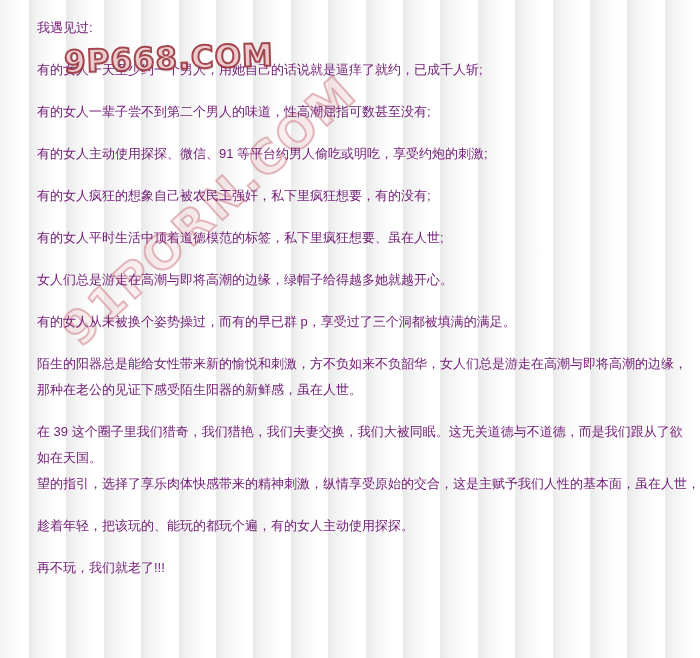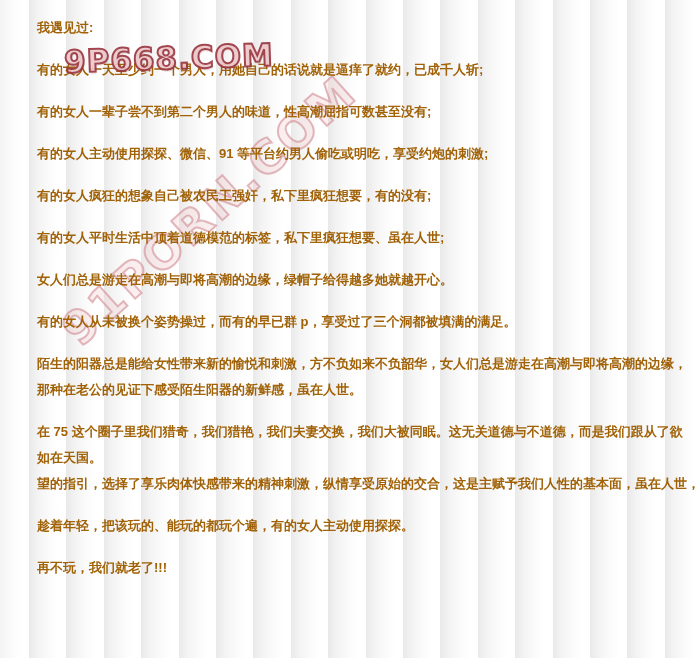--- a/index.html
+++ b/index.html
@@ -26,22 +26,22 @@
     position: absolute;
     left: 37px;
     top: 15px;
     width: 626px;
     z-index: 2;
   }
   .doc p {
     margin: 0 0 16px 0;
     font-size: 13px;
     line-height: 26px;
-    color: #a16207;
-    font-weight: 700;
+    color: #701a75;
+    font-weight: 400;
   }
   .doc .line {
     display: block;
     white-space: nowrap;
   }
 
   .wm-top {
     position: absolute;
     left: 64px;
     top: 40px;
@@ -106,21 +106,21 @@
       <span class="line">女人们总是游走在高潮与即将高潮的边缘，绿帽子给得越多她就越开心。</span>
     </p>
   <p>
       <span class="line">有的女人从未被换个姿势操过，而有的早已群 p，享受过了三个洞都被填满的满足。</span>
     </p>
   <p>
     <span class="line">陌生的阳器总是能给女性带来新的愉悦和刺激，方不负如来不负韶华，女人们总是游走在高潮与即将高潮的边缘，</span>
     <span class="line">那种在老公的见证下感受陌生阳器的新鲜感，虽在人世。</span>
   </p>
   <p>
-    <span class="line">在 75 这个圈子里我们猎奇，我们猎艳，我们夫妻交换，我们大被同眠。这无关道德与不道德，而是我们跟从了欲</span>
+    <span class="line">在 39 这个圈子里我们猎奇，我们猎艳，我们夫妻交换，我们大被同眠。这无关道德与不道德，而是我们跟从了欲</span>
     <span class="line">如在天国。</span>
     <span class="line">望的指引，选择了享乐肉体快感带来的精神刺激，纵情享受原始的交合，这是主赋予我们人性的基本面，虽在人世，</span>
   </p>
   <p>
   </p>
   <p>
       <span class="line">趁着年轻，把该玩的、能玩的都玩个遍，有的女人主动使用探探。</span>
     </p>
   <p>
       <span class="line">再不玩，我们就老了!!!</span>

